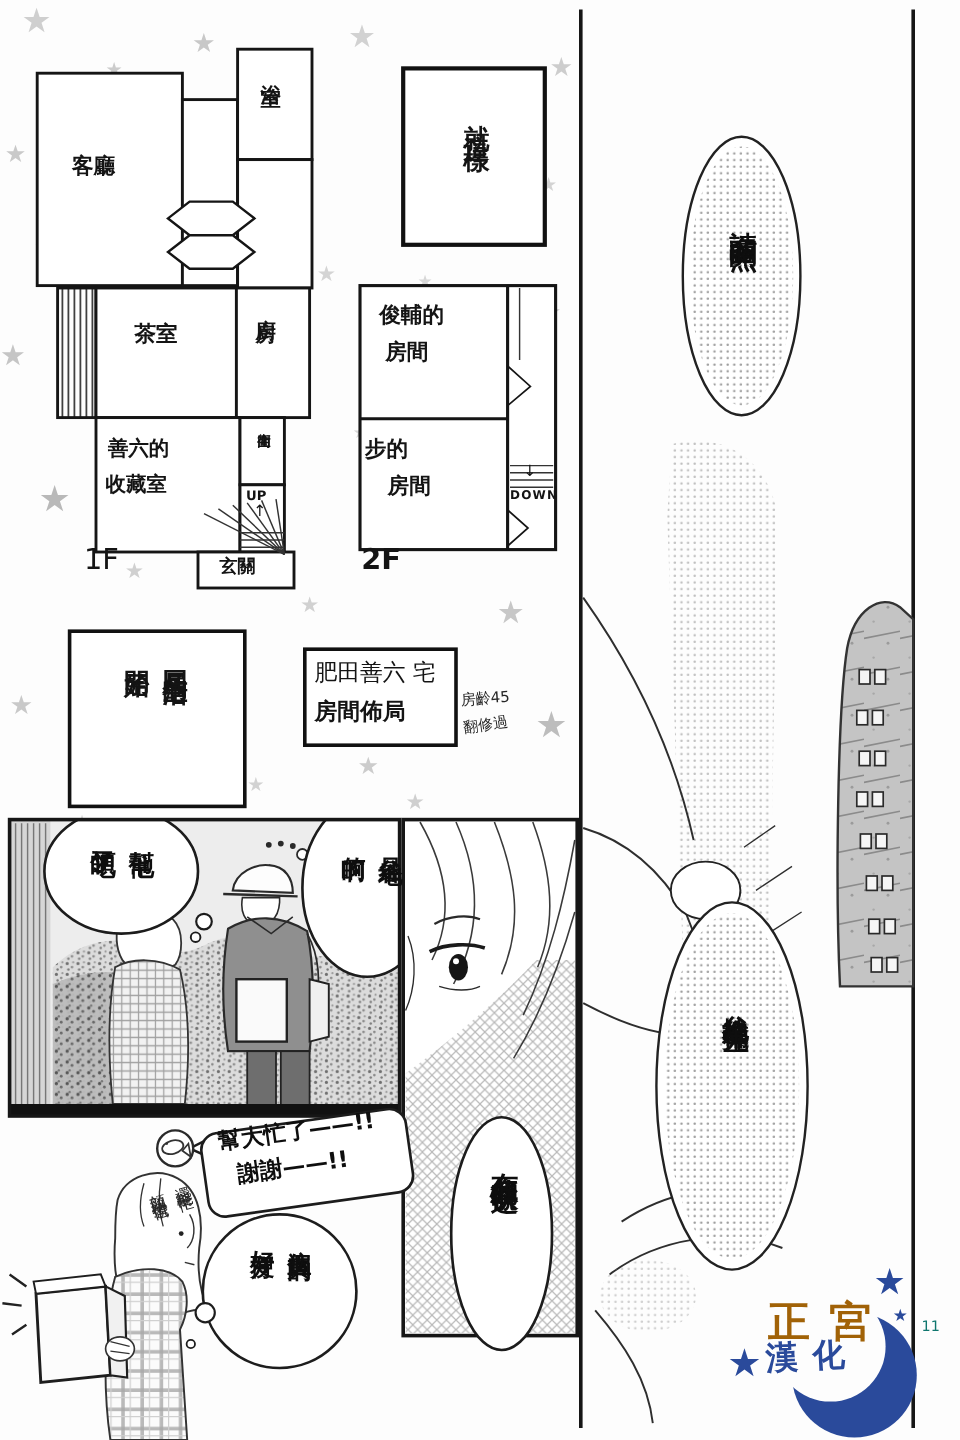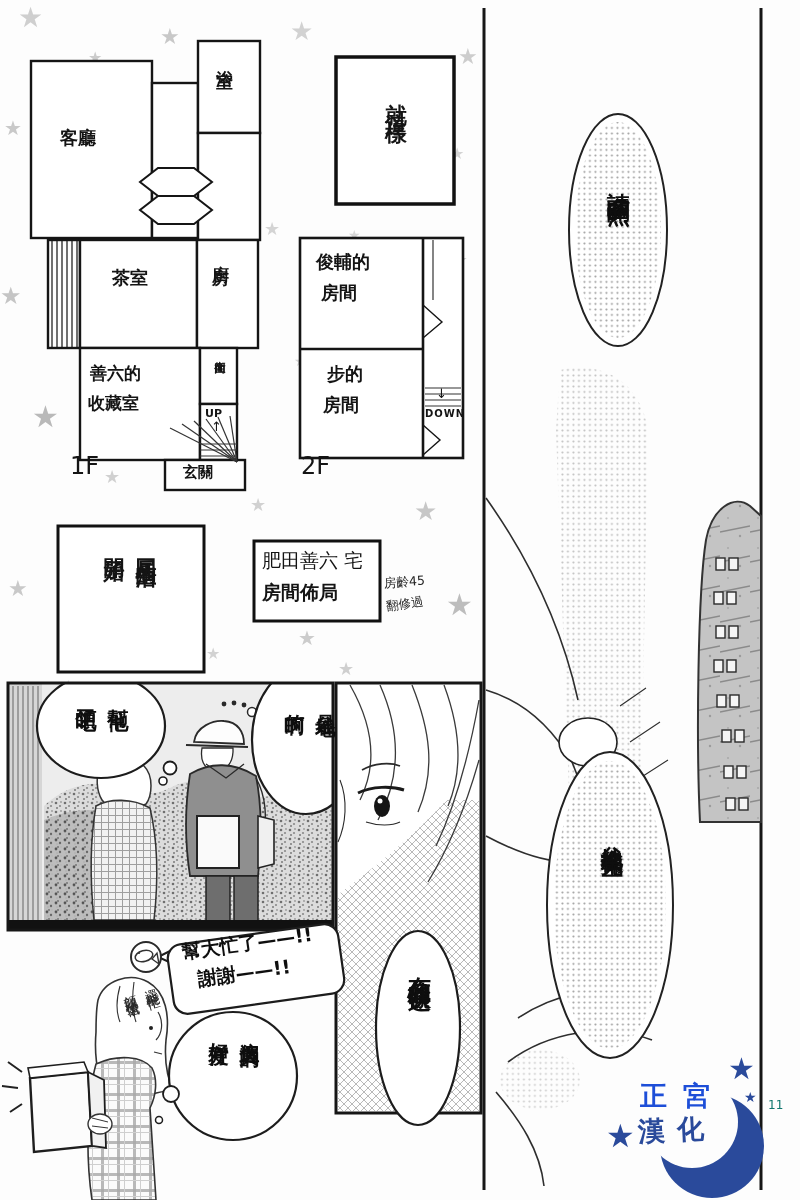--- a/index.html
+++ b/index.html
@@ -313,25 +313,25 @@
   <div class="abs lbl" style="left:90px;top:362px;font-size:17px">善六的</div>
   <div class="abs lbl" style="left:88px;top:392px;font-size:17px">收藏室</div>
   <div class="abs v lbl" style="left:211px;top:352px;font-size:11px;letter-spacing:1px">衛生間</div>
   <div class="abs" style="left:205px;top:407px;font-size:11px;font-weight:600">UP</div>
   <div class="abs" style="left:211px;top:419px;font-size:13px">↑</div>
   <div class="abs lbl" style="left:183px;top:463px;font-size:15px">玄關</div>
   <div class="abs" style="left:70px;top:452px;font-size:24px;font-weight:400">1F</div>
 
   <div class="abs lbl" style="left:316px;top:250px;font-size:18px">俊輔的</div>
   <div class="abs lbl" style="left:321px;top:281px;font-size:18px">房間</div>
-  <div class="abs lbl" style="left:327px;top:362px;font-size:18px">步的</div>
+  <div class="abs lbl" style="left:304px;top:362px;font-size:18px">步的</div>
   <div class="abs lbl" style="left:323px;top:393px;font-size:18px">房間</div>
   <div class="abs" style="left:436px;top:386px;font-size:13px">↓</div>
   <div class="abs" style="left:425px;top:408px;font-size:10px;font-weight:600;letter-spacing:1px">DOWN</div>
-  <div class="abs" style="left:301px;top:452px;font-size:24px;font-weight:400">2F</div>
+  <div class="abs" style="left:301px;top:452px;font-size:24px;font-weight:700">2F</div>
 
   <div class="abs v lbl" style="left:381px;top:86px;font-size:22px;letter-spacing:8px">就這樣</div>
   <div class="vcols lbl" style="left:96px;top:542px;font-size:21px">
     <div>同居的生活</div>
     <div>開始了</div>
   </div>
   <div class="abs" style="left:262px;top:548px;font-size:19px;font-weight:400">肥田善六 宅</div>
   <div class="abs" style="left:262px;top:580px;font-size:19px;font-weight:700">房間佈局</div>
   <div class="abs hand" style="left:384px;top:574px;font-size:12.5px;transform:rotate(-4deg)">房齡45</div>
   <div class="abs hand" style="left:386px;top:596px;font-size:12.5px;transform:rotate(-8deg)">翻修過</div>
@@ -362,19 +362,19 @@
 
   <div class="vcols dlg" style="left:202px;top:1026px;font-size:20px">
     <div>這個真的</div>
     <div>好方便…</div>
   </div>
 
   <div>
     <i class="bstar" style="left:728px;top:1054px;font-size:30px;color:#2a4a9b"></i>
     <i class="bstar" style="left:744px;top:1090px;font-size:14px;color:#2a4a9b"></i>
     <i class="bstar" style="left:606px;top:1120px;font-size:32px;color:#2a4a9b"></i>
-    <div class="abs" style="left:640px;top:1078px;font-size:27px;font-weight:700;color:#1d4ed8;letter-spacing:16px">正宮</div>
+    <div class="abs" style="left:640px;top:1078px;font-size:35px;font-weight:700;color:#a16207;letter-spacing:16px">正宮</div>
     <div class="abs" style="left:638px;top:1112px;font-size:27px;font-weight:700;color:#2a4a9b;letter-spacing:12px;transform:rotate(-3deg)">漢化</div>
   </div>
 
   <div class="abs" style="left:768px;top:1098px;font-size:12px;color:#0f766e">11</div>
 
 </div>
 
 </body></html>

